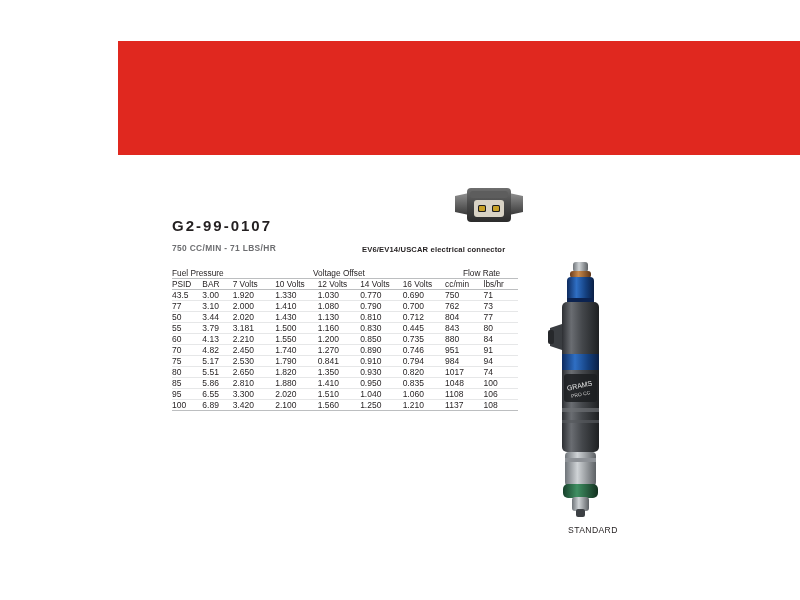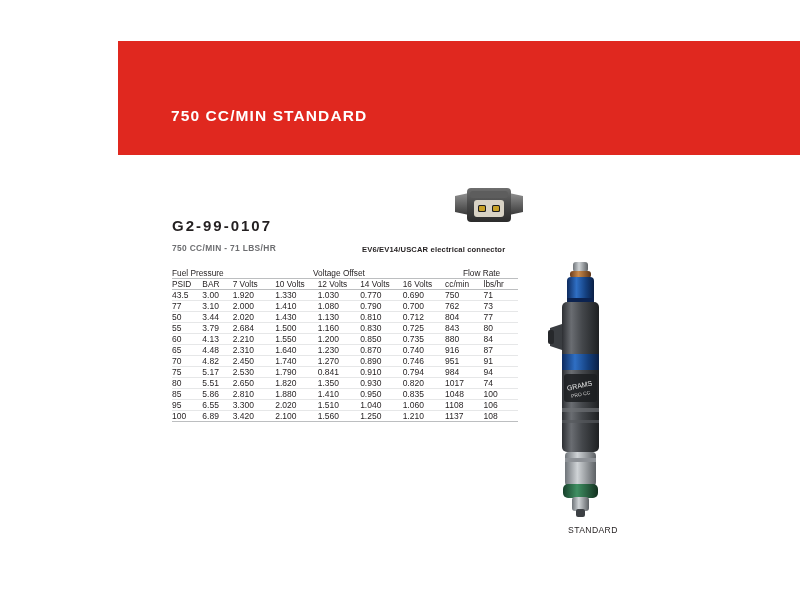--- a/index.html
+++ b/index.html
@@ -163,21 +163,20 @@
     color: #231f20;
     letter-spacing: 0.4px;
   }
 </style>
 </head>
 <body>
 
 <div class="page">
 
   <div class="banner"></div>
-  <div class="banner-title">750 CC/MIN STANDARD</div>
 
   <div class="part-number">G2-99-0107</div>
   <div class="part-subtitle">750 CC/MIN - 71 LBS/HR</div>
   <div class="connector-caption">EV6/EV14/USCAR electrical connector</div>
 
   <svg class="connector-photo" viewBox="0 0 72 42">
     <defs>
       <linearGradient id="cg" x1="0" y1="0" x2="0" y2="1">
         <stop offset="0%" stop-color="#6f6f6f"></stop>
         <stop offset="45%" stop-color="#4a4a4a"></stop>
@@ -265,51 +264,40 @@
             <td>1.430</td>
             <td>1.130</td>
             <td>0.810</td>
             <td>0.712</td>
             <td>804</td>
             <td>77</td>
           </tr>
           <tr class="data-row">
             <td>55</td>
             <td>3.79</td>
-            <td>2.684</td>
+            <td>3.181</td>
             <td>1.500</td>
             <td>1.160</td>
             <td>0.830</td>
-            <td>0.725</td>
+            <td>0.445</td>
             <td>843</td>
             <td>80</td>
           </tr>
           <tr class="data-row">
             <td>60</td>
             <td>4.13</td>
             <td>2.210</td>
             <td>1.550</td>
             <td>1.200</td>
             <td>0.850</td>
             <td>0.735</td>
             <td>880</td>
             <td>84</td>
           </tr>
           <tr class="data-row">
-            <td>65</td>
-            <td>4.48</td>
-            <td>2.310</td>
-            <td>1.640</td>
-            <td>1.230</td>
-            <td>0.870</td>
-            <td>0.740</td>
-            <td>916</td>
-            <td>87</td>
-          </tr>
-          <tr class="data-row">
             <td>70</td>
             <td>4.82</td>
             <td>2.450</td>
             <td>1.740</td>
             <td>1.270</td>
             <td>0.890</td>
             <td>0.746</td>
             <td>951</td>
             <td>91</td>
           </tr>

